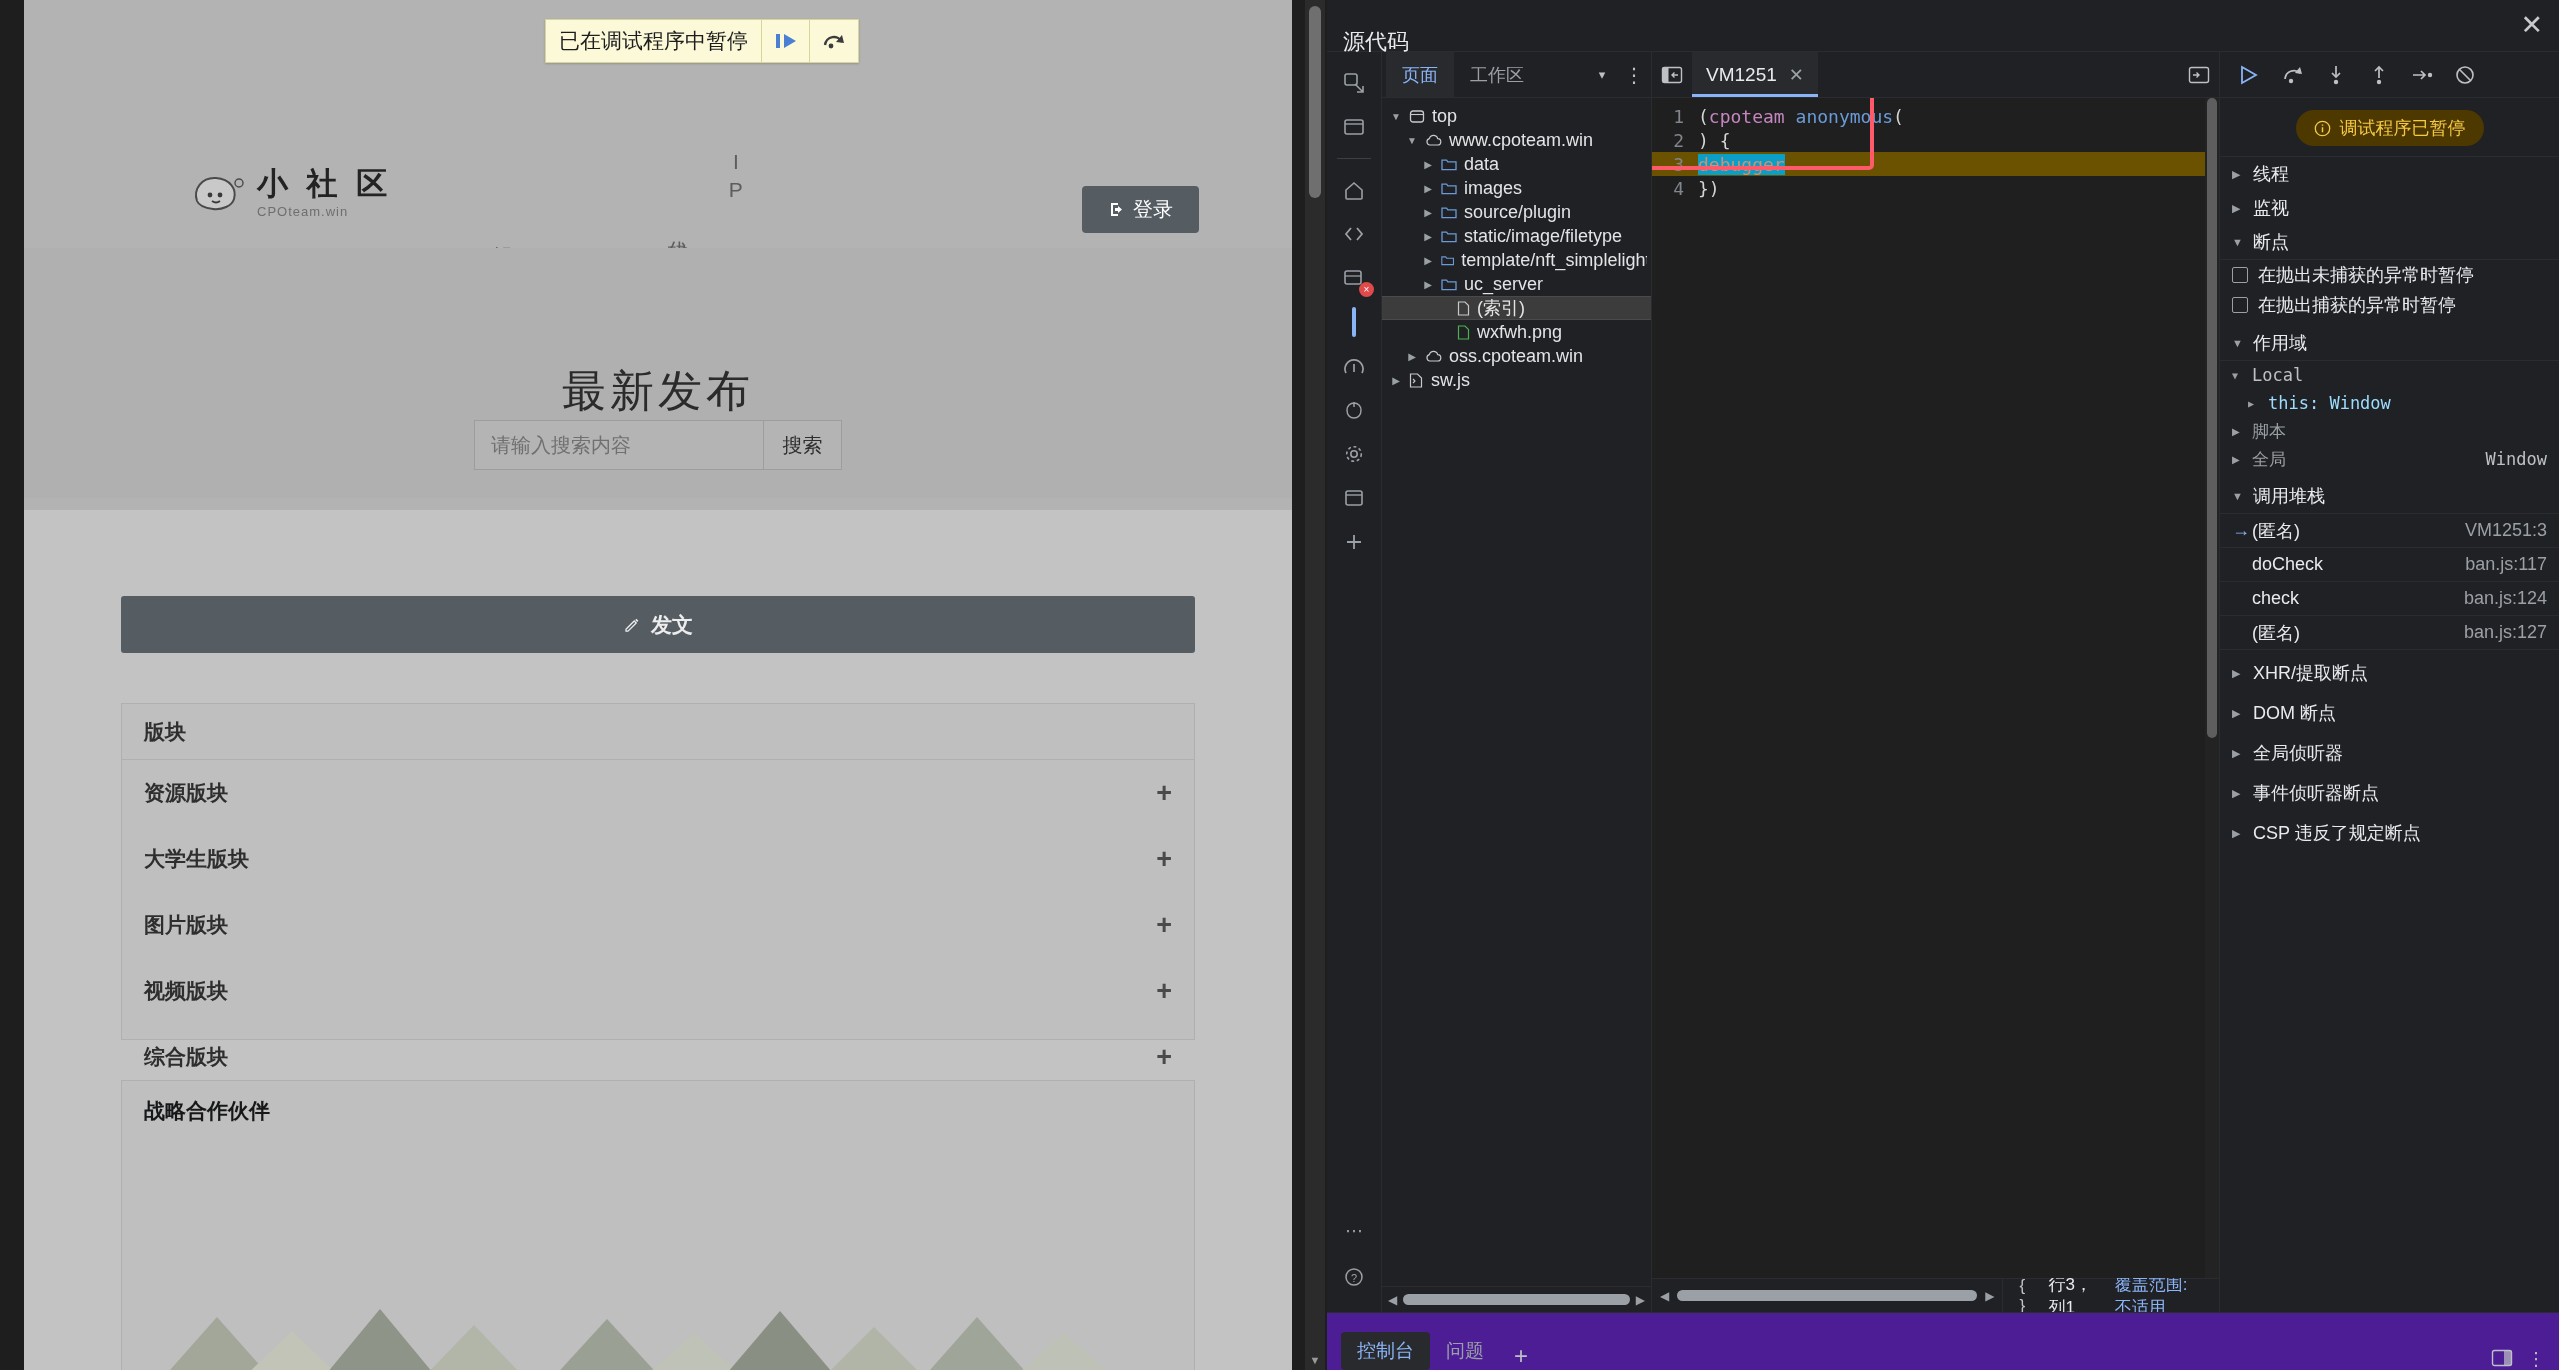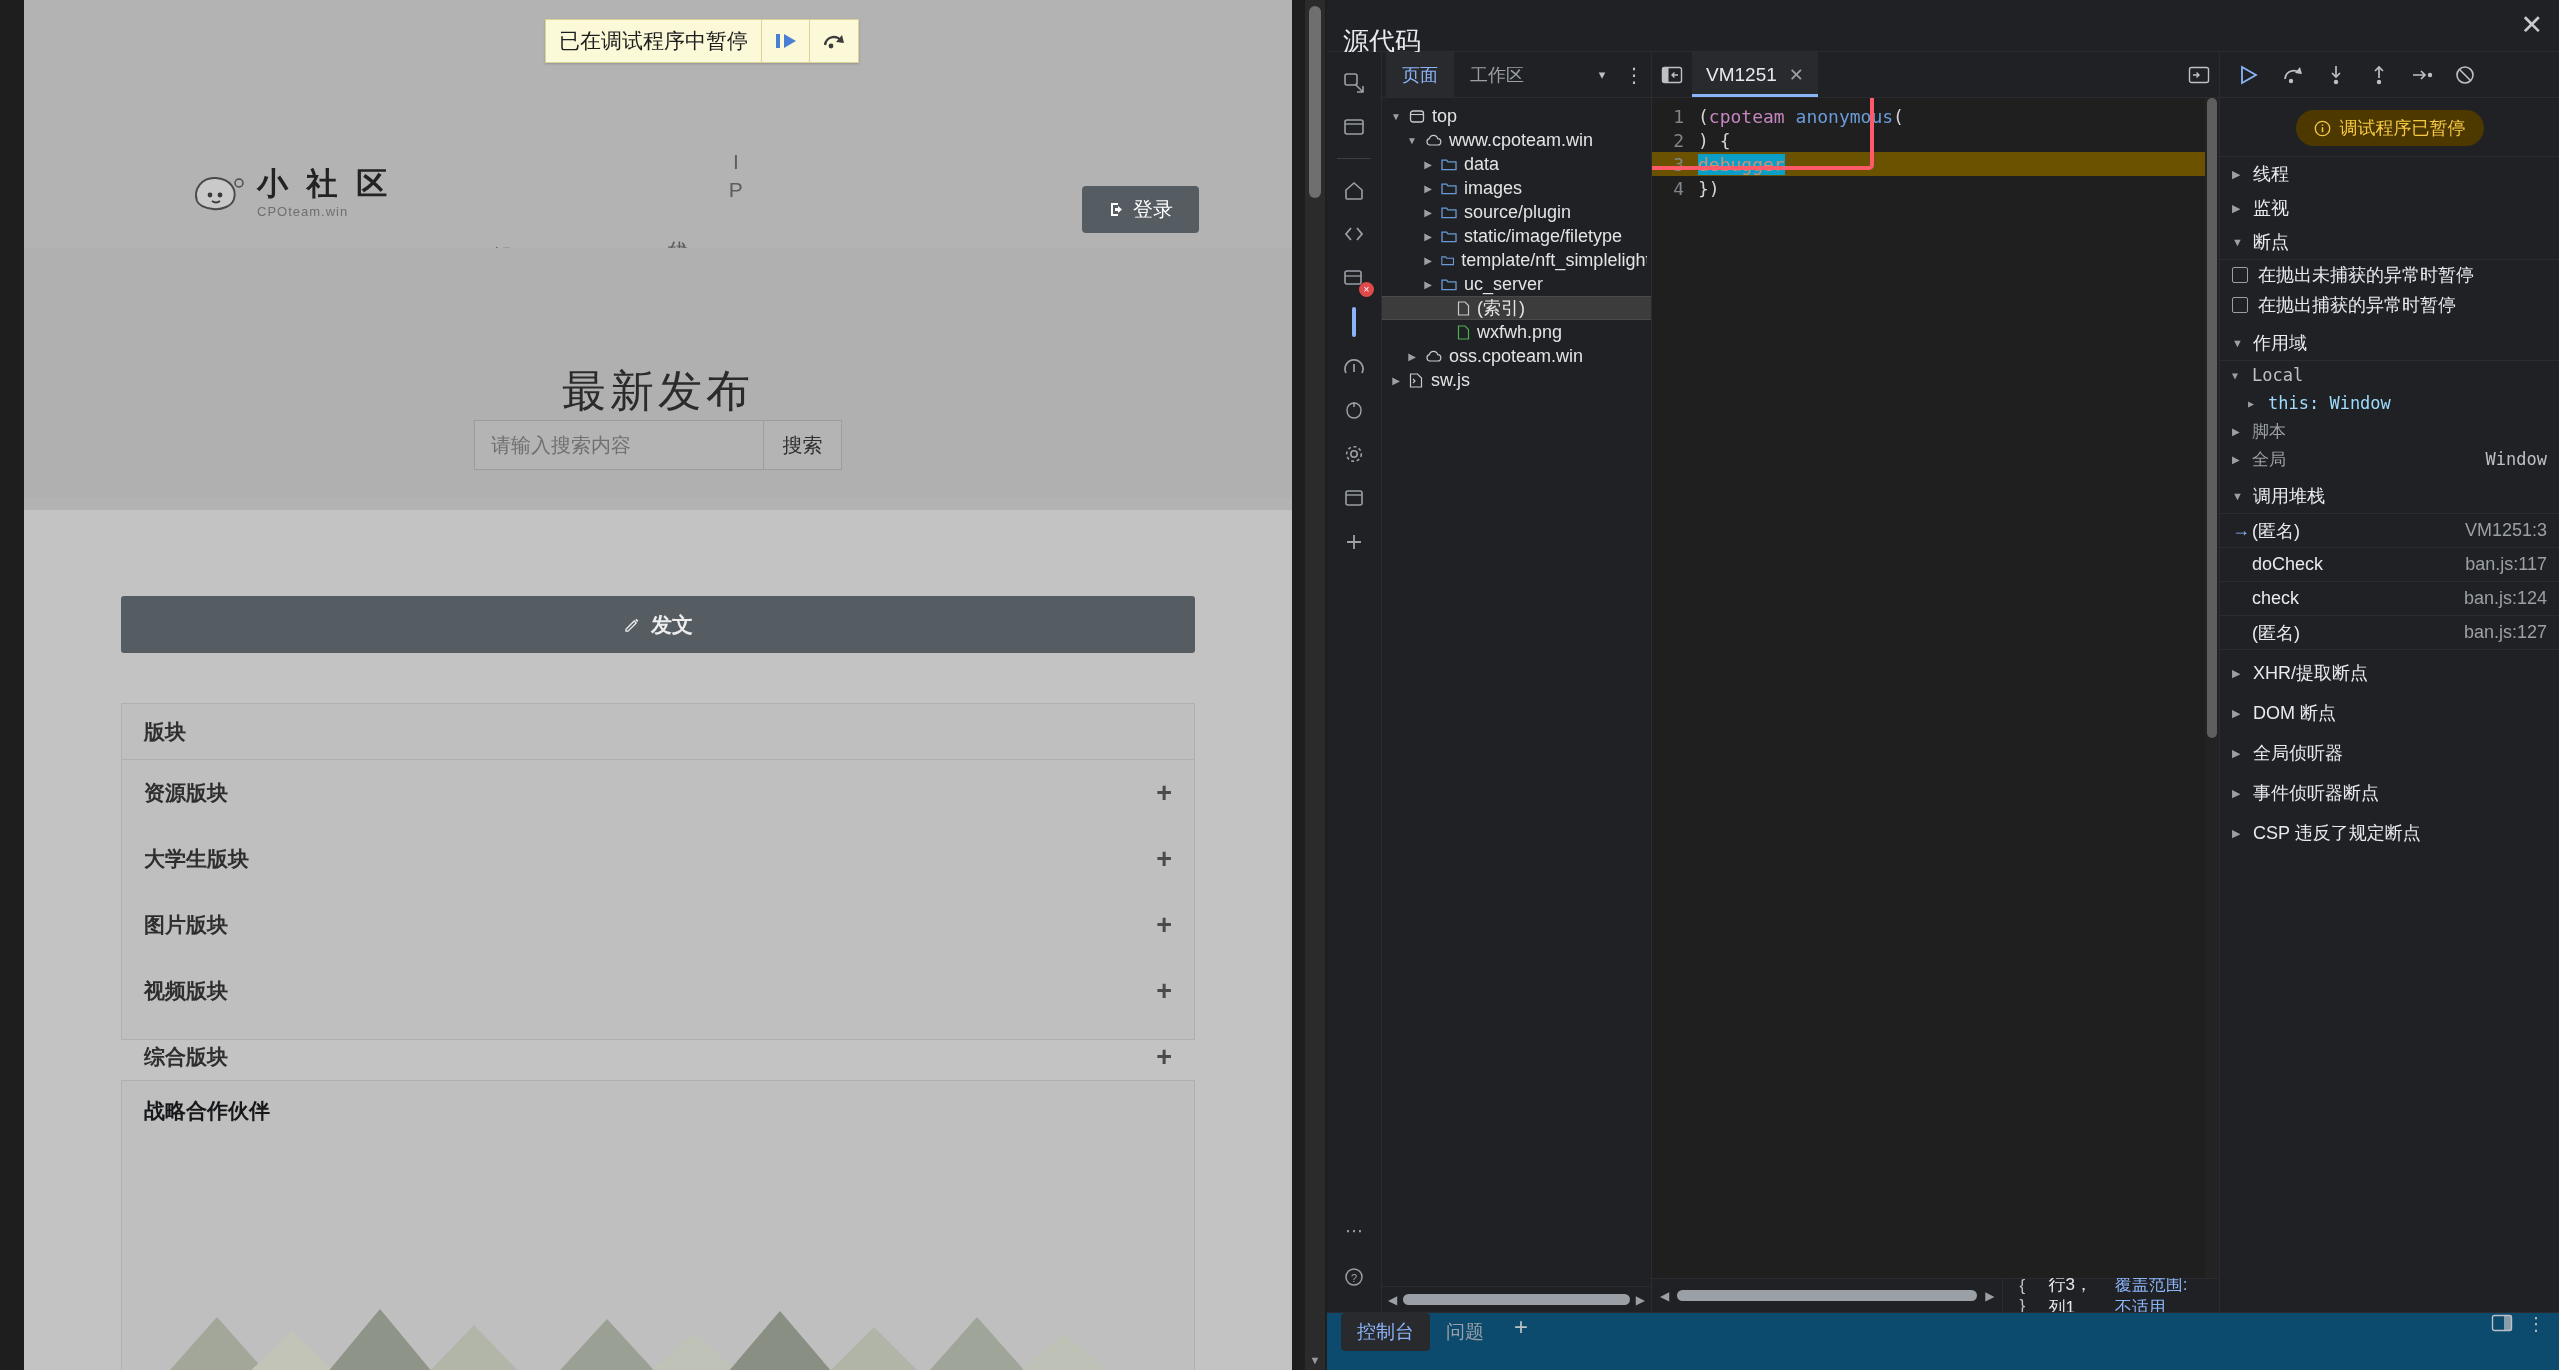--- a/index.html
+++ b/index.html
@@ -164,21 +164,21 @@
   
   #devtools {
     position:absolute; left: 1327px; top: 0; width: 1232px; height: 1370px;
     background: #202124; color: #e8eaed; font-size: 18px;
     display:flex; flex-direction:column;
   }
   .dt-titlebar {
     height: 52px; display:flex; align-items:center; padding: 0 16px;
     background:#202124; border-bottom: 1px solid #2b2c2f; flex: 0 0 52px;
   }
-  .dt-title { font-size: 26px; color:#e8eaed;margin-top:32px; }
+  .dt-title { font-size: 22px; color:#e8eaed;margin-top:32px; }
   .dt-close { margin-left:auto; font-size: 27px; color:#c7c9cc; cursor:pointer; line-height:1; }
 
   .dt-main { flex: 1; display:flex; min-height: 0; }
 
   
   .dt-rail {
     width: 55px; background:#202124; border-right:1px solid #2b2c2f;
     display:flex; flex-direction:column; align-items:center; padding-top: 10px; gap: 2px;
   }
   .rail-btn {
@@ -300,21 +300,21 @@
     display:flex; align-items:center; height: 34px; padding: 0 12px; font-size:18px;
     border-top:1px solid #2b2c2f; cursor:pointer;
   }
   .stack-row .arrow { color:#8ab4f8; width: 20px; }
   .stack-row .nm { color:#e8eaed; }
   .stack-row .loc { margin-left:auto; color:#9aa0a6; }
 
   
   .dt-drawer {
     height: 58px; flex: 0 0 58px; border-top:1px solid #2b2c2f;
-    display:flex; align-items:flex-start; padding: 0 14px; background:#0c4a6e;
+    display:flex; align-items:flex-end; padding: 0 14px; background:#4c1d95;
   }
   .dw-tab { padding: 6px 16px; font-size:19px; color:#9aa0a6; border-radius:4px; cursor:pointer;}
   .dw-tab.active { color:#8ab4f8; background:#292a2d; }
   .dw-plus { padding: 0 14px; font-size: 24px; color:#bdc1c6; cursor:pointer;}
   .dw-right { margin-left:auto; display:flex; gap: 14px; color:#bdc1c6; }
 
   svg { display:block; }
 </style>
 </head>
 <body>

